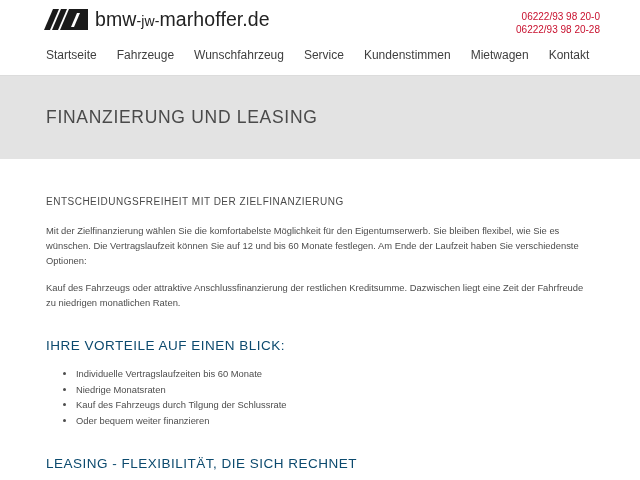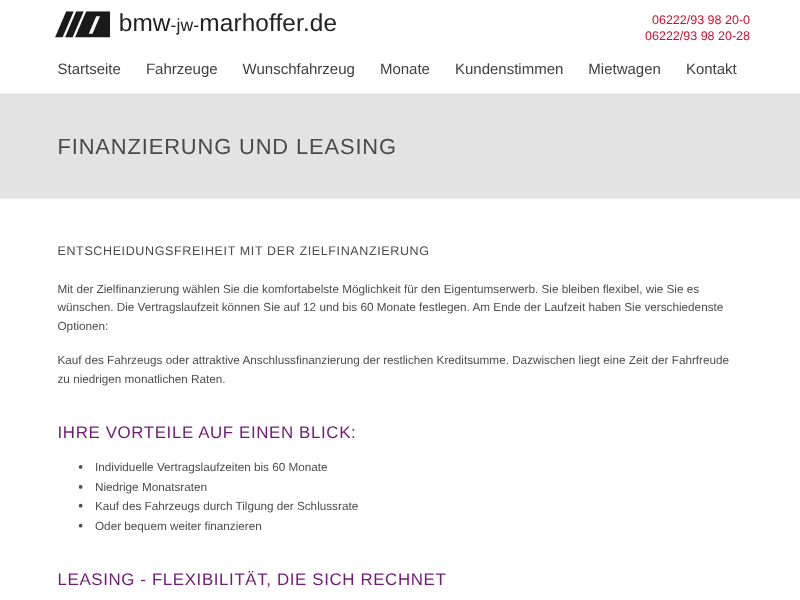--- a/index.html
+++ b/index.html
@@ -95,21 +95,21 @@
     font-size: 10px;
     font-weight: 400;
     letter-spacing: 0.5px;
     color: #4a4a4a;
   }
   h3 {
     margin: 28px 0 13px 0;
     font-size: 13.5px;
     font-weight: 400;
     letter-spacing: 0.5px;
-    color: #701a75;
+    color: #0c4a6e;
   }
   p {
     margin: 0 0 12px 0;
     font-size: 9.4px;
     line-height: 15px;
     color: #4d4d4d;
     max-width: 551px;
   }
   ul.benefits {
     margin: 0 0 2px 0;
@@ -141,21 +141,21 @@
       <div>06222/93 98 20-0</div>
       <div>06222/93 98 20-28</div>
     </div>
 
   </div>
 
   <nav class="nav">
     <span class="nav-item">Startseite</span>
     <span class="nav-item">Fahrzeuge</span>
     <span class="nav-item">Wunschfahrzeug</span>
-    <span class="nav-item">Monate</span>
+    <span class="nav-item">Service</span>
     <span class="nav-item">Kundenstimmen</span>
     <span class="nav-item">Mietwagen</span>
     <span class="nav-item">Kontakt</span>
   </nav>
 </div>
 
 <div class="hero">
   <h1>FINANZIERUNG UND LEASING</h1>
 </div>
 

